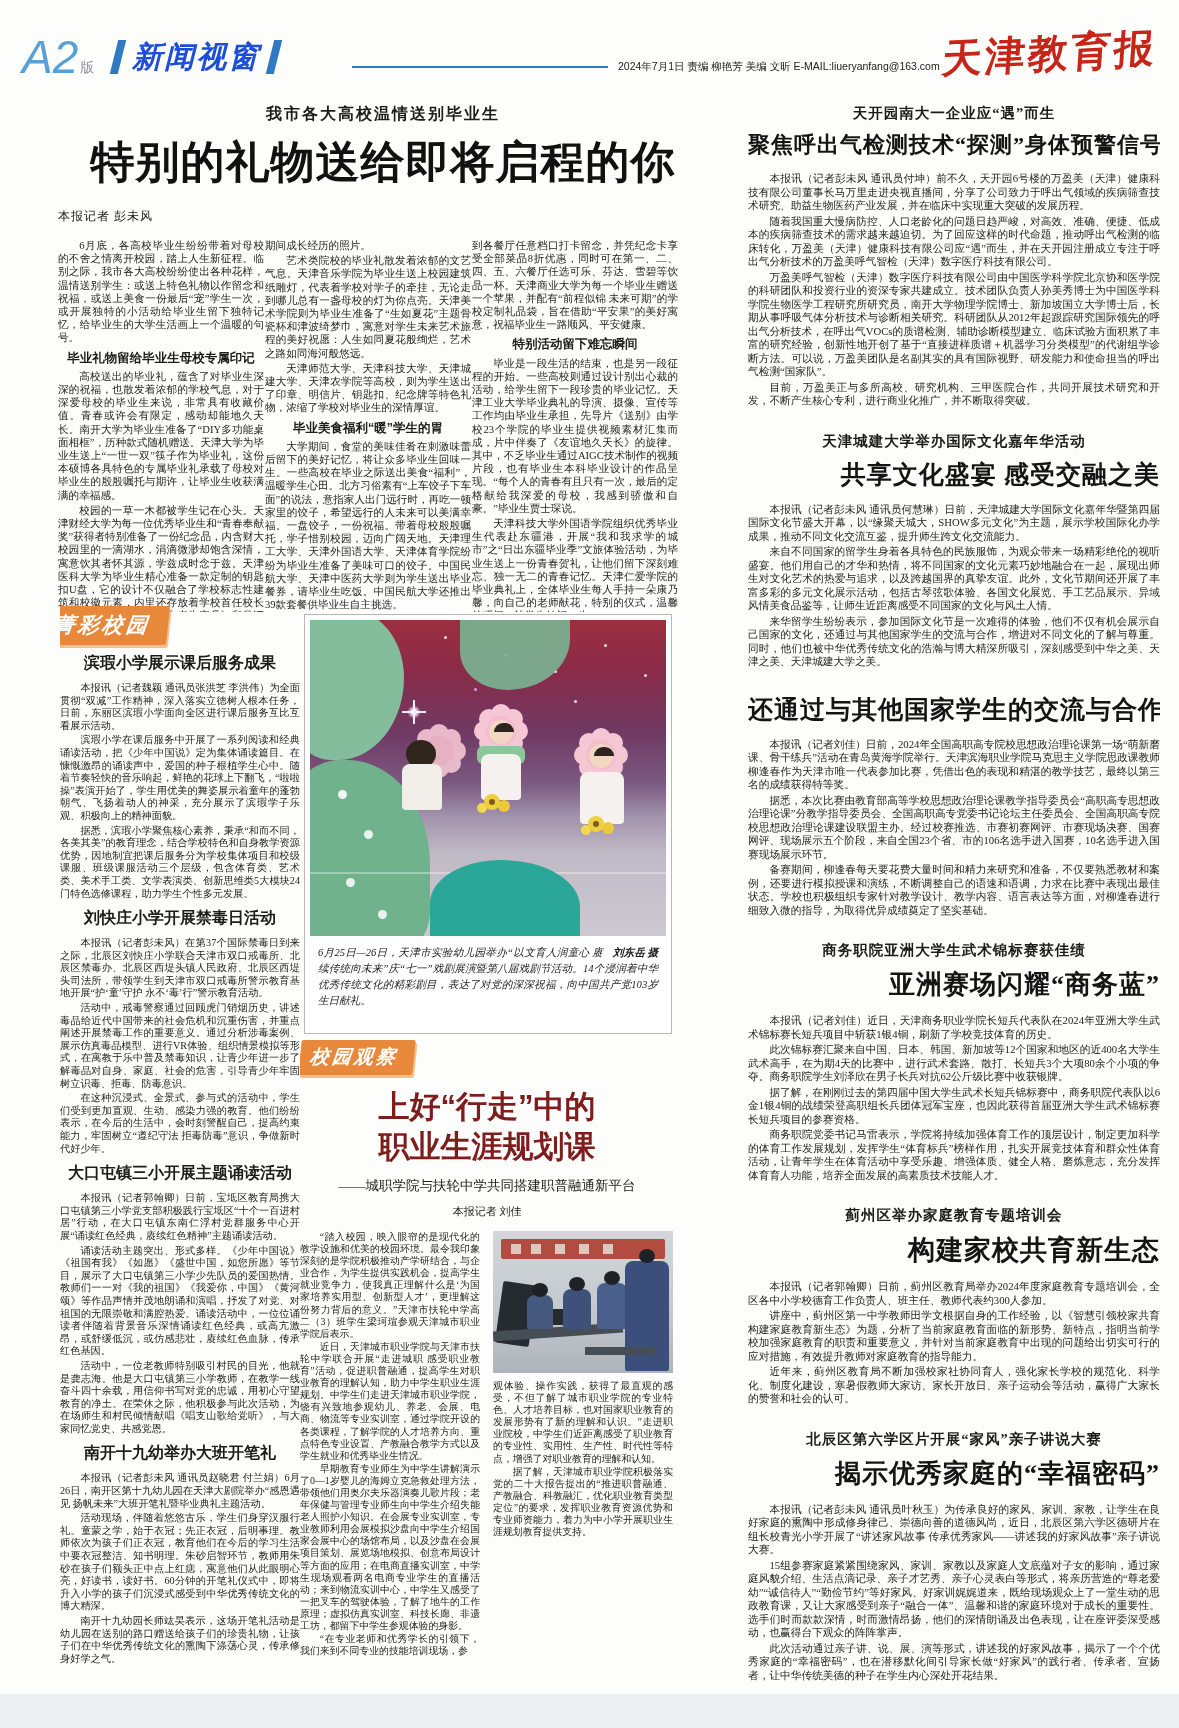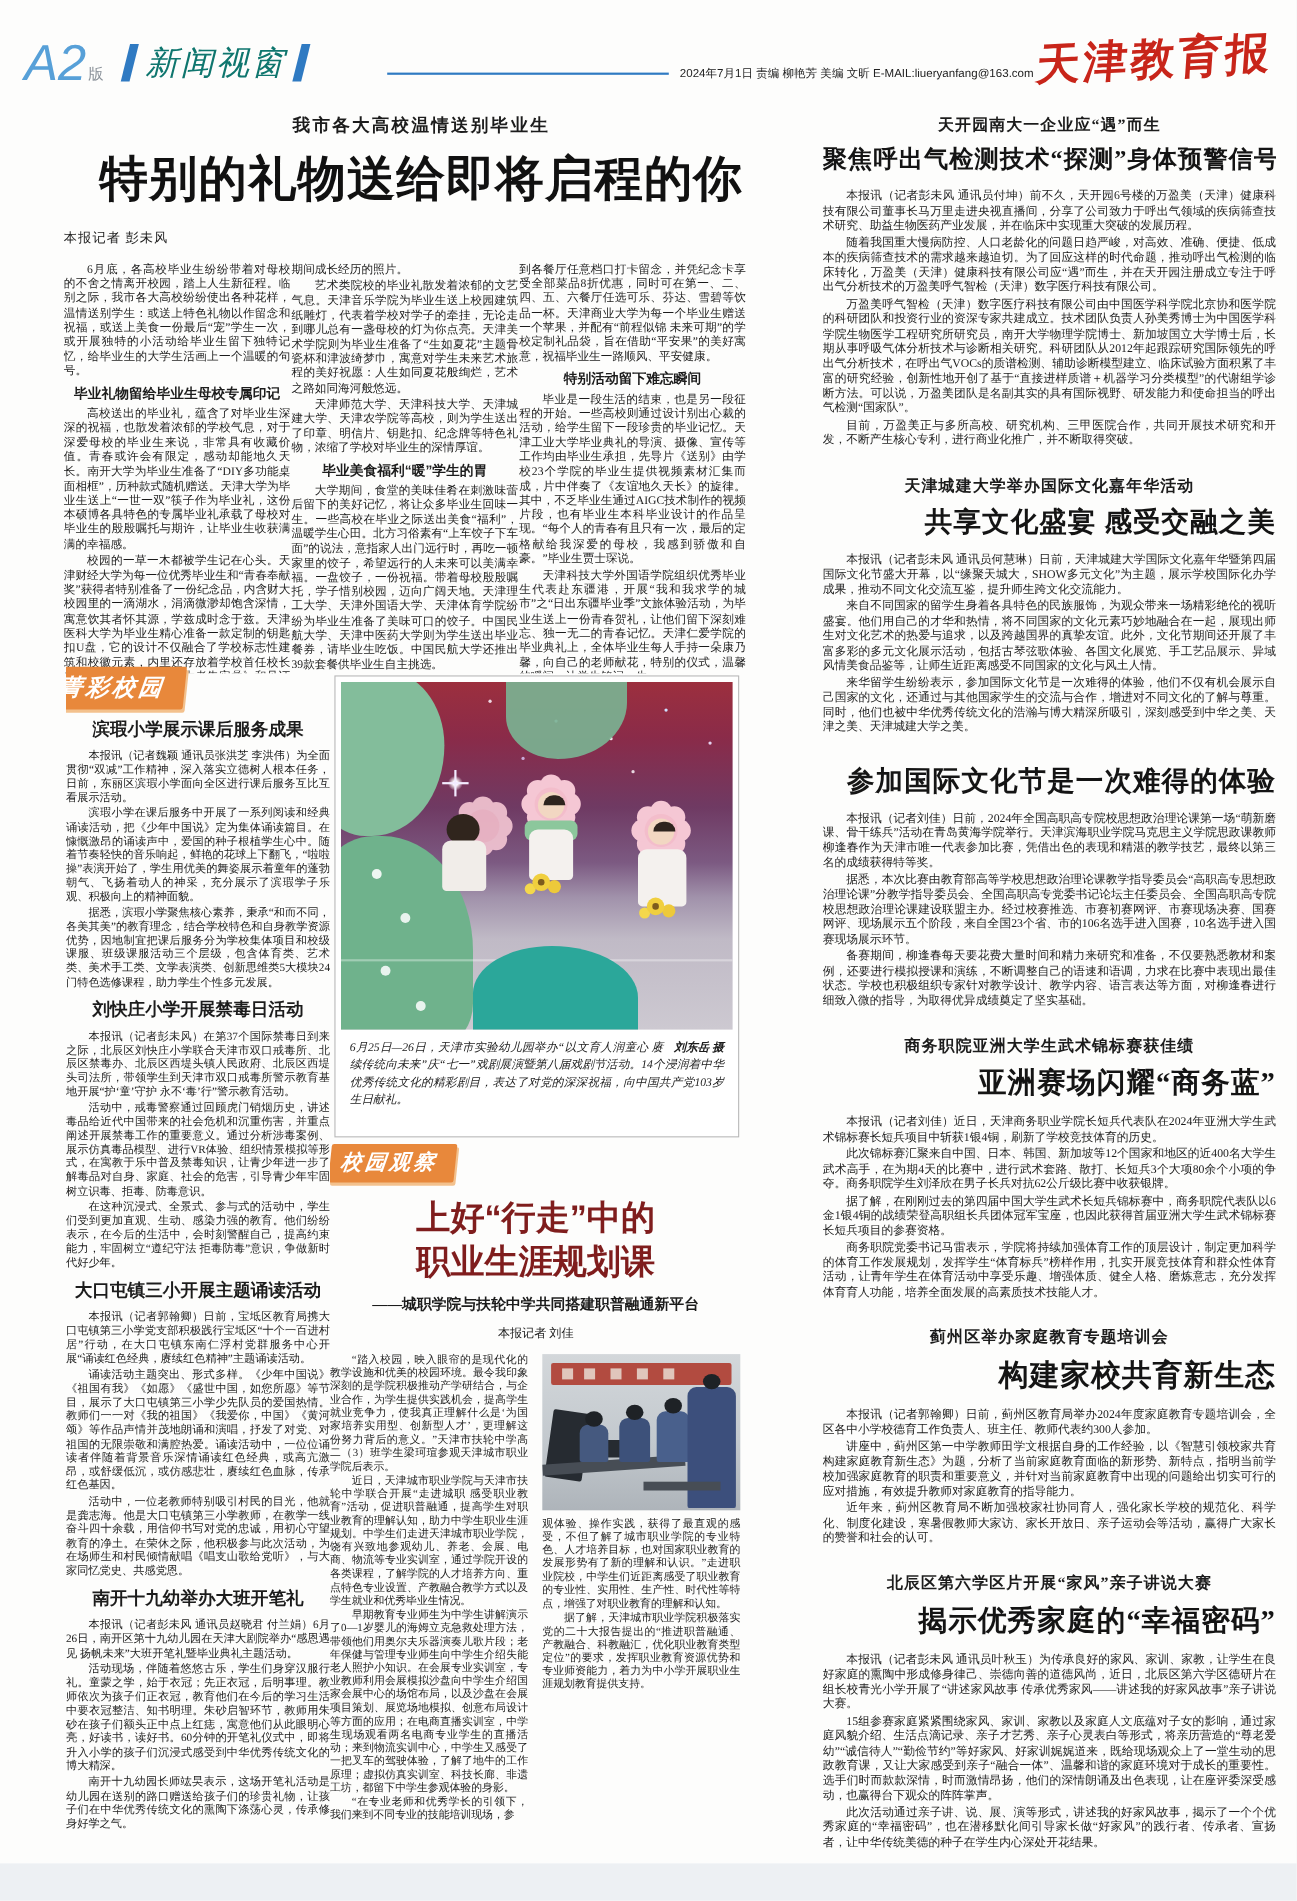--- a/index.html
+++ b/index.html
@@ -8,21 +8,21 @@
     position:relative; width:1179px; height:1728px; margin:0 auto;
     background:#fdfdfc; overflow:hidden;
     font-family:"Liberation Serif","DejaVu Serif",serif; color:#1c1c1c;
   }
   
   .hdr { position:absolute; left:22px; top:30px; width:1135px; height:70px; }
   .hdr-left { position:absolute; left:0; top:4px; display:flex; align-items:center; }
   .pageno { font-family:"Liberation Sans","DejaVu Sans",sans-serif; font-style:italic; font-weight:400; font-size:46px; color:#57a0d8; line-height:1; }
   .pageword { font-size:14px; color:#8b929a; margin:22px 10px 0 2px; font-family:"Liberation Sans",sans-serif; }
   .hbar { width:8px; height:34px; background:#2f7ac2; transform:skewX(-14deg); margin:0 10px; }
-  .secname { font-family:"Liberation Sans","DejaVu Sans",sans-serif; font-style:italic; font-weight:400; font-size:30px; color:#0f766e; letter-spacing:2px; }
+  .secname { font-family:"Liberation Sans","DejaVu Sans",sans-serif; font-style:italic; font-weight:700; font-size:30px; color:#1d4ed8; letter-spacing:2px; }
   .hline { position:absolute; left:330px; top:36px; width:256px; height:2px; background:#2f7ac2; }
   .hdr-date { position:absolute; left:596px; top:30px; font-size:10.5px; color:#222; white-space:nowrap; font-family:"Liberation Sans",sans-serif; }
   .masthead { position:absolute; right:0; top:-4px; color:#c8251a; font-weight:700; font-size:40px; letter-spacing:3px; transform:rotate(-3deg) skewX(-7deg); font-family:"Liberation Serif",serif; }
   
   .p { text-align:justify; text-indent:2em; }
   .p.cont { text-indent:0; }
   
   .main-art { position:absolute; left:58px; top:104px; width:650px; height:508px; overflow:hidden; }
   .main-kicker { text-align:center; font-size:16px; font-weight:700; letter-spacing:2px; }
   .main-title { text-align:center; font-family:"Liberation Sans","DejaVu Sans",sans-serif; font-weight:900; font-size:44px; letter-spacing:1px; margin-top:8px; color:#111; }
@@ -64,21 +64,21 @@
   .torso { position:absolute; width:40px; height:46px; background:#f4f1ee; border-radius:8px 8px 4px 4px; }
   .shirt { position:absolute; width:48px; height:18px; background:#8cc79c; border-radius:6px; }
   .sunfl { position:absolute; width:16px; height:16px; border-radius:50%; background:#f0cf3e; box-shadow:12px 4px 0 -2px #edc93a,-10px 6px 0 -3px #f4d84b; }
   .sunfl:after { content:""; position:absolute; left:5px; top:5px; width:6px; height:6px; border-radius:50%; background:#7c5c1d; }
   .backhead { position:absolute; width:30px; height:28px; border-radius:50%; background:#30251d; }
   .caption-wrap { padding:9px 8px 0 8px; font-size:10.6px; line-height:16px; text-align:justify; font-style:italic; }
   .credit { float:right; font-weight:700; font-style:italic; margin-left:10px; }
   
   .observe { position:absolute; left:300px; top:1040px; width:374px; height:652px; overflow:hidden; }
   .ob-title { text-align:center; font-family:"Liberation Sans","DejaVu Sans",sans-serif; font-weight:900; font-size:31px; line-height:40px; margin-top:12px; color:#7f1d1d; }
-  .ob-sub { text-align:center; font-weight:700; font-size:13.5px; margin-top:10px; }
+  .ob-sub { text-align:center; font-weight:400; font-size:13.5px; margin-top:10px; }
   .ob-by { text-align:center; font-size:11px; margin-top:9px; }
   .ob-cols { display:flex; gap:13px; margin-top:12px; }
   .ob-col { width:180px; font-size:9.9px; line-height:12.1px; }
   .ob-col .p { margin-bottom:1px; }
   .classroom { position:relative; width:180px; height:142px; overflow:hidden; background:linear-gradient(180deg,#d3d7da 0%,#c3c9ce 55%,#aeb4ba 100%); margin-bottom:7px; }
   .cls-banner { position:absolute; left:8px; top:8px; right:8px; height:20px; background:#b24b40; border-radius:2px; }
   .cls-banner i { position:absolute; top:5px; width:10px; height:10px; background:#e8dcd2; opacity:.85; }
   .cls-desk { position:absolute; background:#474d55; }
   .cls-mon { position:absolute; background:#262b31; border-radius:2px; }
   .stu { position:absolute; border-radius:8px 8px 2px 2px; background:#45597f; }
@@ -264,21 +264,21 @@
 
     <div class="r-art">
       <div class="r-kicker">天津城建大学举办国际文化嘉年华活动</div>
       <div class="r-title" style="font-size:25px;">共享文化盛宴 感受交融之美</div>
       <p class="p">本报讯（记者彭未风 通讯员何慧琳）日前，天津城建大学国际文化嘉年华暨第四届国际文化节盛大开幕，以“缘聚天城大，SHOW多元文化”为主题，展示学校国际化办学成果，推动不同文化交流互鉴，提升师生跨文化交流能力。</p>
       <p class="p">来自不同国家的留学生身着各具特色的民族服饰，为观众带来一场精彩绝伦的视听盛宴。他们用自己的才华和热情，将不同国家的文化元素巧妙地融合在一起，展现出师生对文化艺术的热爱与追求，以及跨越国界的真挚友谊。此外，文化节期间还开展了丰富多彩的多元文化展示活动，包括古琴弦歌体验、各国文化展览、手工艺品展示、异域风情美食品鉴等，让师生近距离感受不同国家的文化与风土人情。</p>
       <p class="p">来华留学生纷纷表示，参加国际文化节是一次难得的体验，他们不仅有机会展示自己国家的文化，还通过与其他国家学生的交流与合作，增进对不同文化的了解与尊重。同时，他们也被中华优秀传统文化的浩瀚与博大精深所吸引，深刻感受到中华之美、天津之美、天津城建大学之美。</p>
     </div>
 
     <div class="r-art">
-      <div class="r-title" style="font-size:25px;margin-top:0;">参加国际文化节是一次难得的体验</div>
+      <div class="r-title" style="font-size:25px;margin-top:0;">还通过与其他国家学生的交流与合作</div>
       <p class="p">本报讯（记者刘佳）日前，2024年全国高职高专院校思想政治理论课第一场“萌新磨课、骨干练兵”活动在青岛黄海学院举行。天津滨海职业学院马克思主义学院思政课教师柳逢春作为天津市唯一代表参加比赛，凭借出色的表现和精湛的教学技艺，最终以第三名的成绩获得特等奖。</p>
       <p class="p">据悉，本次比赛由教育部高等学校思想政治理论课教学指导委员会“高职高专思想政治理论课”分教学指导委员会、全国高职高专党委书记论坛主任委员会、全国高职高专院校思想政治理论课建设联盟主办。经过校赛推选、市赛初赛网评、市赛现场决赛、国赛网评、现场展示五个阶段，来自全国23个省、市的106名选手进入国赛，10名选手进入国赛现场展示环节。</p>
       <p class="p">备赛期间，柳逢春每天要花费大量时间和精力来研究和准备，不仅要熟悉教材和案例，还要进行模拟授课和演练，不断调整自己的语速和语调，力求在比赛中表现出最佳状态。学校也积极组织专家针对教学设计、教学内容、语言表达等方面，对柳逢春进行细致入微的指导，为取得优异成绩奠定了坚实基础。</p>
     </div>
 
     <div class="r-art">
       <div class="r-kicker">商务职院亚洲大学生武术锦标赛获佳绩</div>
       <div class="r-title" style="font-size:26px;">亚洲赛场闪耀“商务蓝”</div>
       <p class="p">本报讯（记者刘佳）近日，天津商务职业学院长短兵代表队在2024年亚洲大学生武术锦标赛长短兵项目中斩获1银4铜，刷新了学校竞技体育的历史。</p>
       <p class="p">此次锦标赛汇聚来自中国、日本、韩国、新加坡等12个国家和地区的近400名大学生武术高手，在为期4天的比赛中，进行武术套路、散打、长短兵3个大项80余个小项的争夺。商务职院学生刘泽欣在男子长兵对抗62公斤级比赛中收获银牌。</p>

